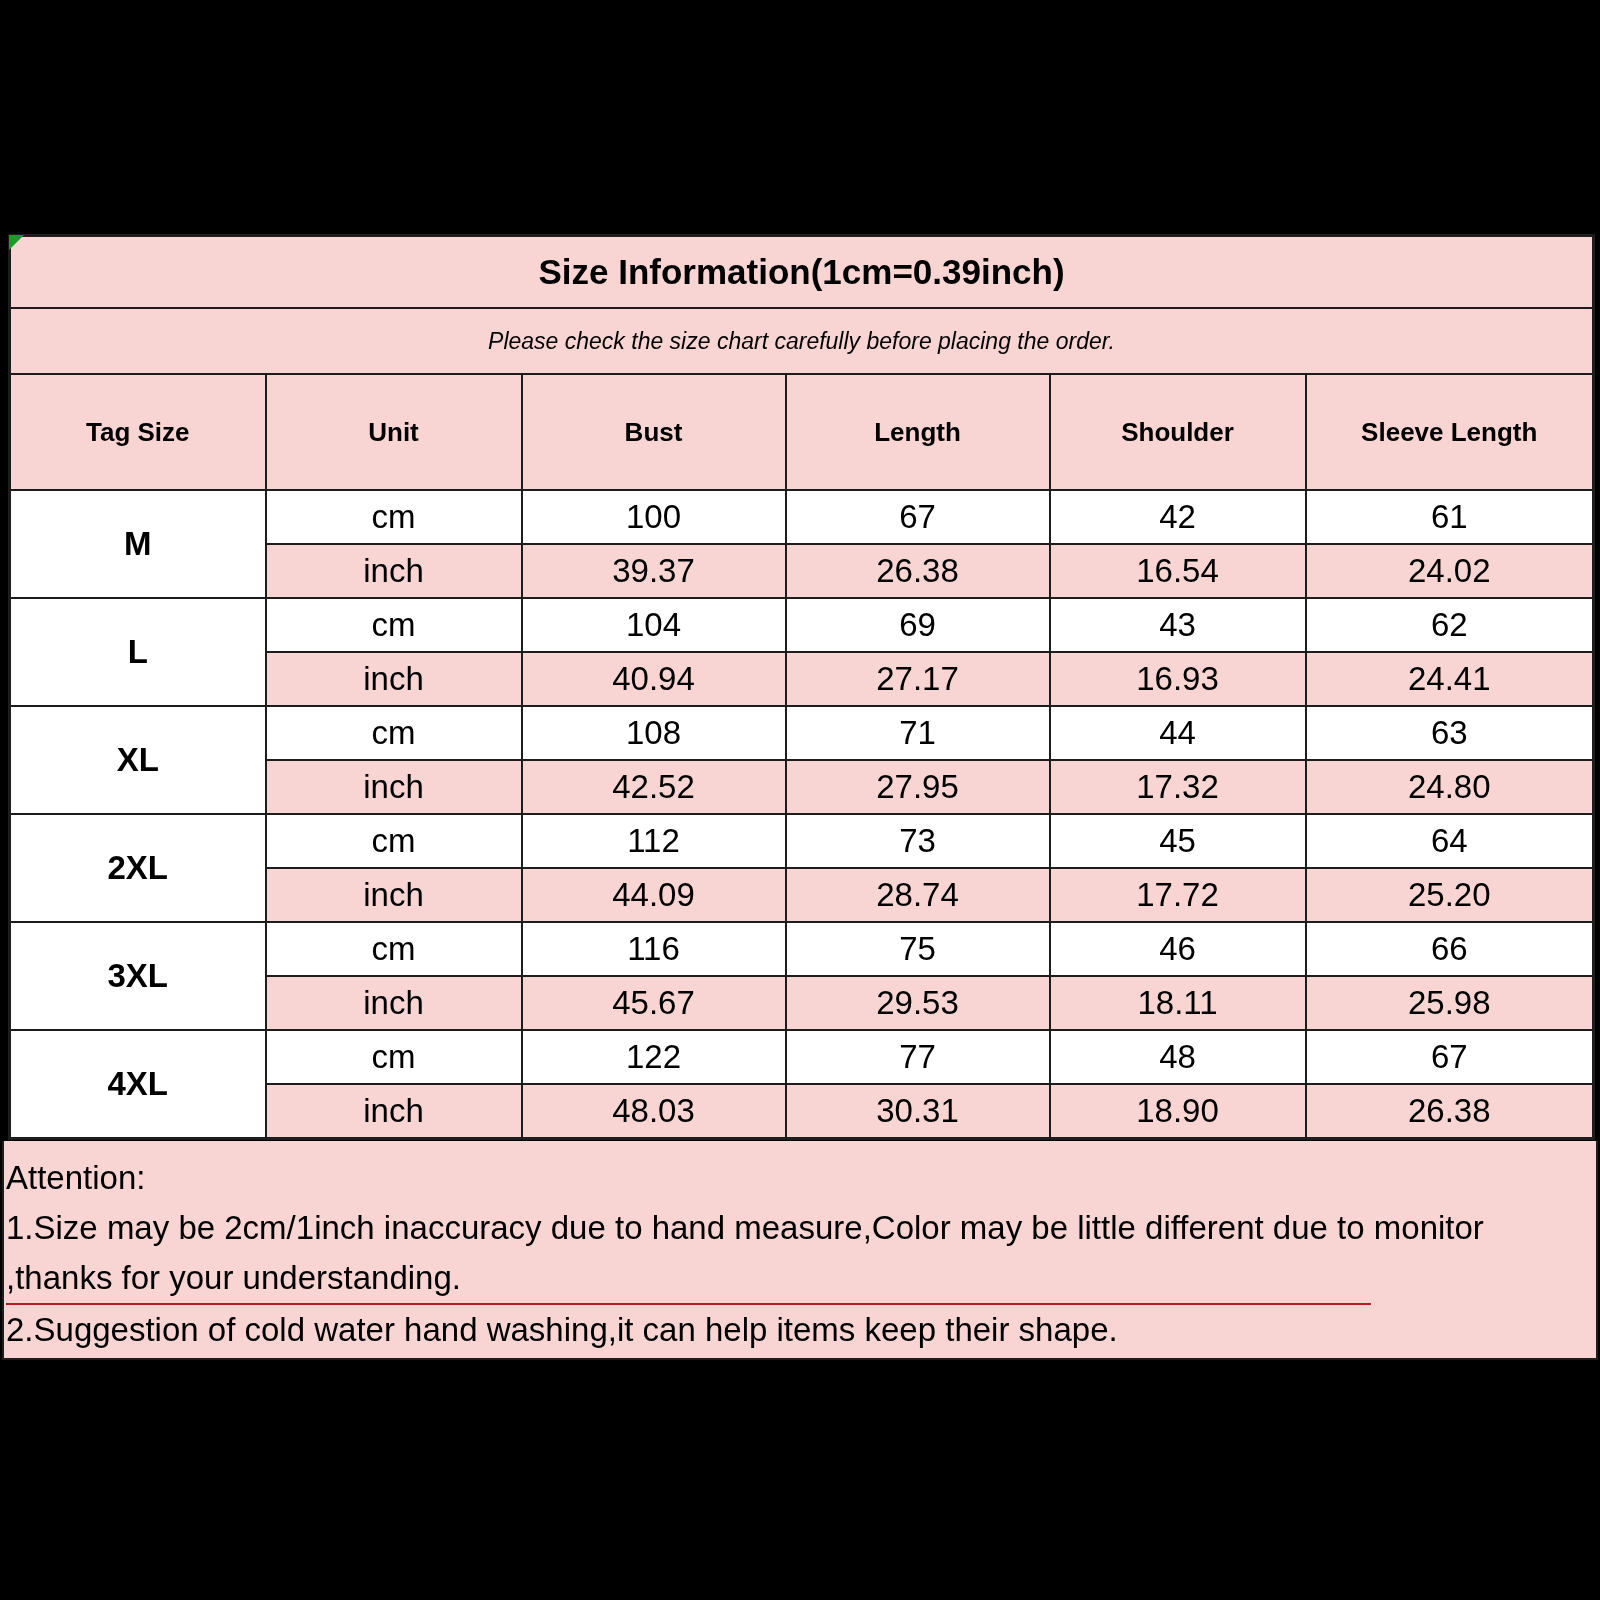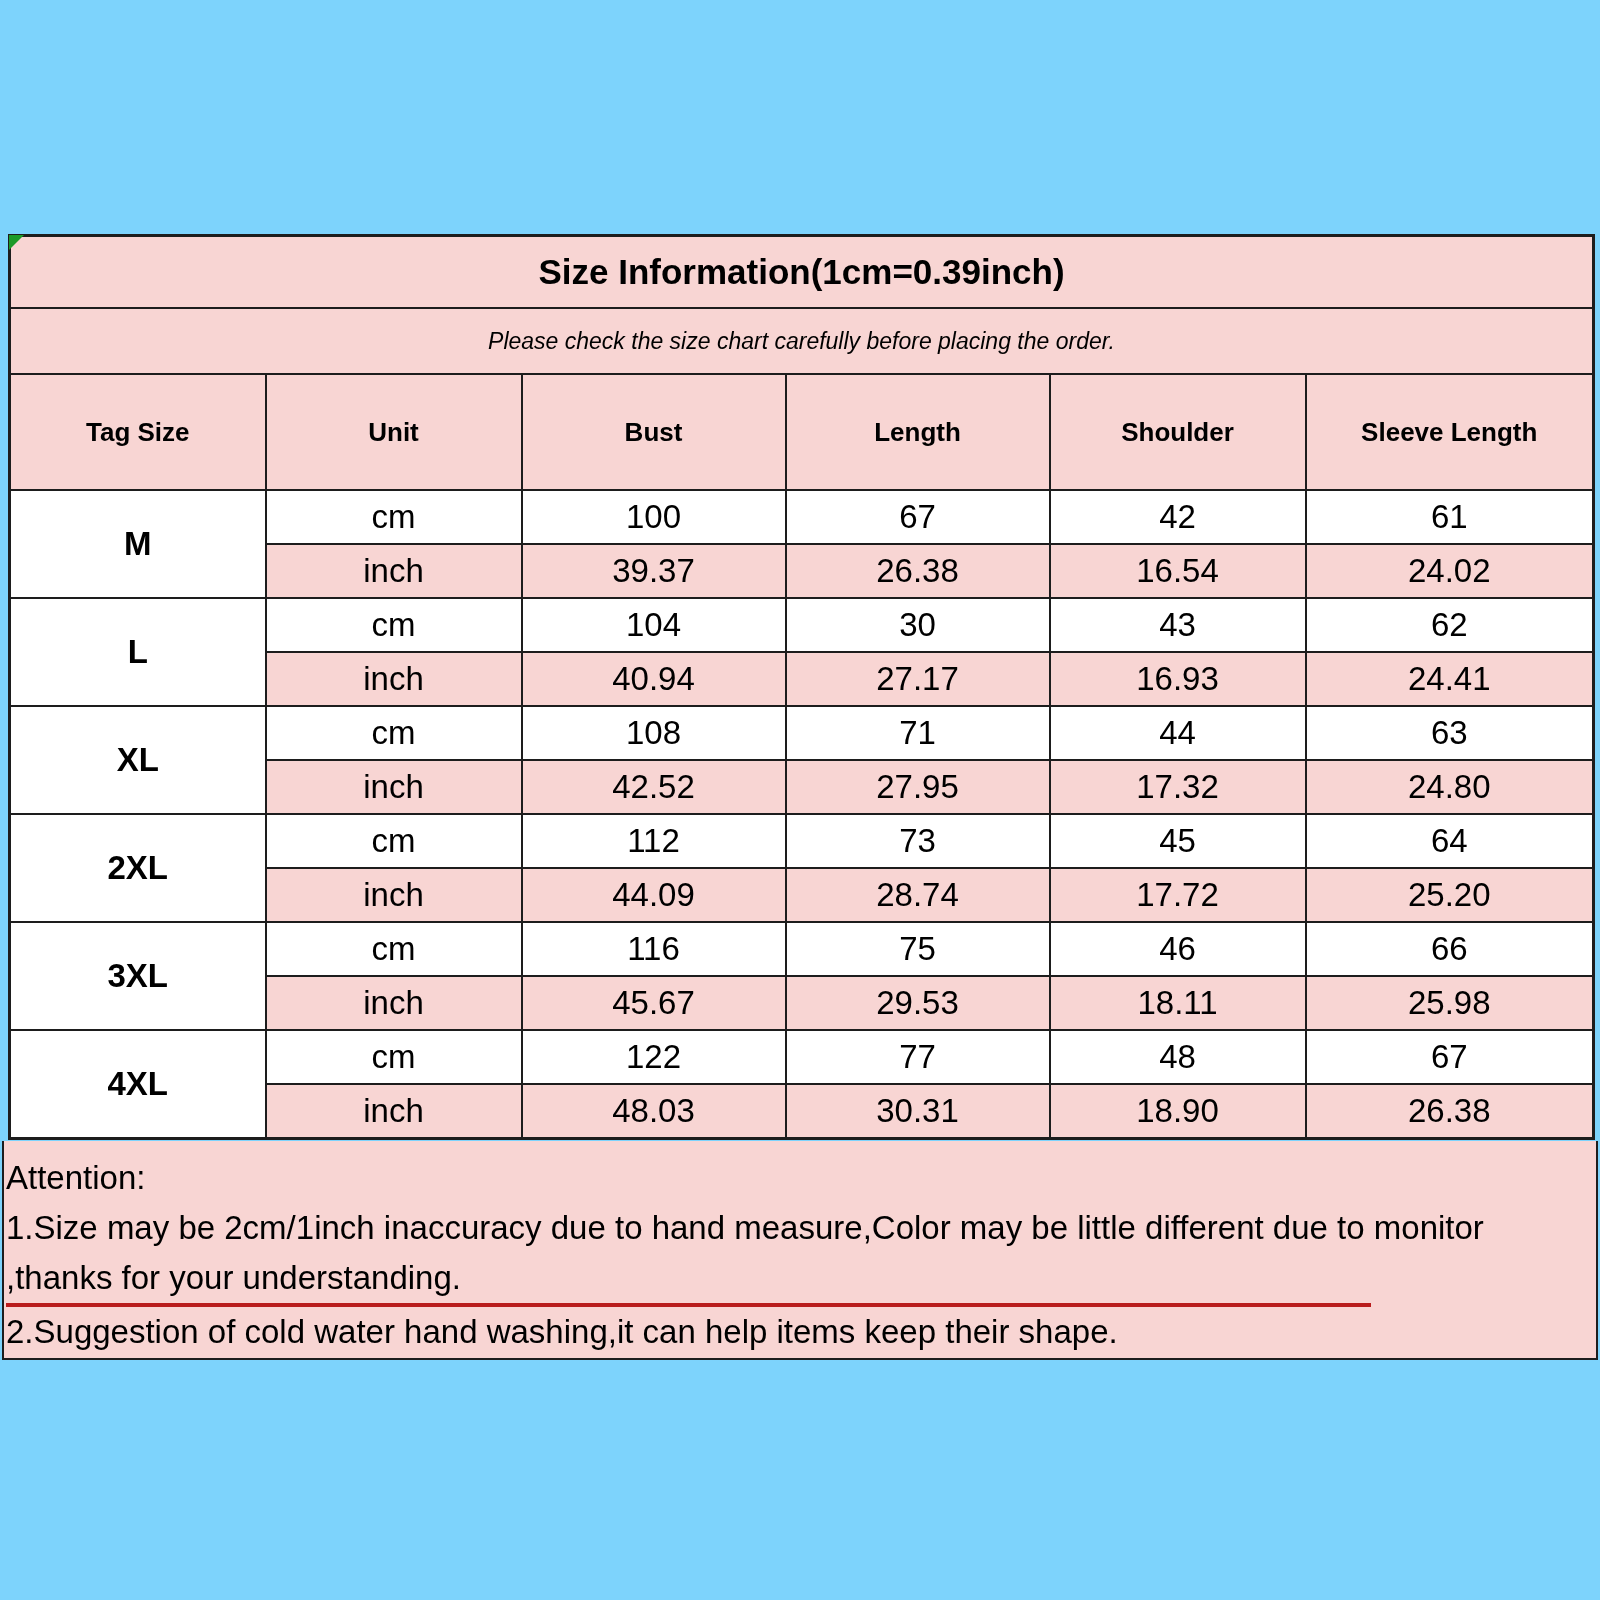--- a/index.html
+++ b/index.html
@@ -1,17 +1,17 @@
 <!DOCTYPE html>
 <html><head>
 <meta charset="utf-8">
 <style>
   html,body{margin:0;padding:0;background:#ffffff;}
   .canvas{
-    position:relative;width:1600px;height:1600px;background:#7dd3fc;
+    position:relative;width:1600px;height:1600px;background:#000000;
     font-family:"Liberation Sans","DejaVu Sans",sans-serif;color:#000;overflow:hidden;
   }
   .size-table{
     position:absolute;left:8px;top:234px;width:1586px;
     border-collapse:collapse;table-layout:fixed;border:3px solid #1d1d1d;
   }
   .size-table td,.size-table th{
     border:2px solid #1d1d1d;text-align:center;vertical-align:middle;
     background:#f8d5d3;overflow:hidden;white-space:nowrap;padding:0;
   }
@@ -21,21 +21,21 @@
   .cm-row td{background:#ffffff;height:52px;font-size:33px;}
   .inch-row td{background:#f8d5d3;height:52px;font-size:33px;}
   .size-cell{background:#ffffff !important;font-size:37px;font-weight:bold;}
   .unit-cell{}
   .attention{
     position:absolute;left:2px;top:1141px;width:1596px;height:219px;
     background:#f8d5d3;border:2px solid #1d1d1d;border-top:none;
     box-sizing:border-box;padding:12px 60px 0 2px;
     font-size:33px;line-height:50px;
   }
-  .attention .note2{width:1365px;border-top:4px solid #b91c1c;}
+  .attention .note2{width:1365px;border-top:2px solid #b91c1c;}
   .corner-marker{
     position:absolute;left:9px;top:235px;width:0;height:0;
     border-top:15px solid #1c9a28;border-right:15px solid transparent;
   }
 </style>
 </head>
 <body>
 
 <div class="canvas">
 
@@ -77,21 +77,21 @@
           <td class="unit-cell">inch</td>
           <td>39.37</td>
           <td>26.38</td>
           <td>16.54</td>
           <td>24.02</td>
         </tr>
         <tr class="cm-row">
           <td rowspan="2" class="size-cell">L</td>
           <td class="unit-cell">cm</td>
           <td>104</td>
-          <td>30</td>
+          <td>69</td>
           <td>43</td>
           <td>62</td>
         </tr>
         <tr class="inch-row">
           <td class="unit-cell">inch</td>
           <td>40.94</td>
           <td>27.17</td>
           <td>16.93</td>
           <td>24.41</td>
         </tr>

